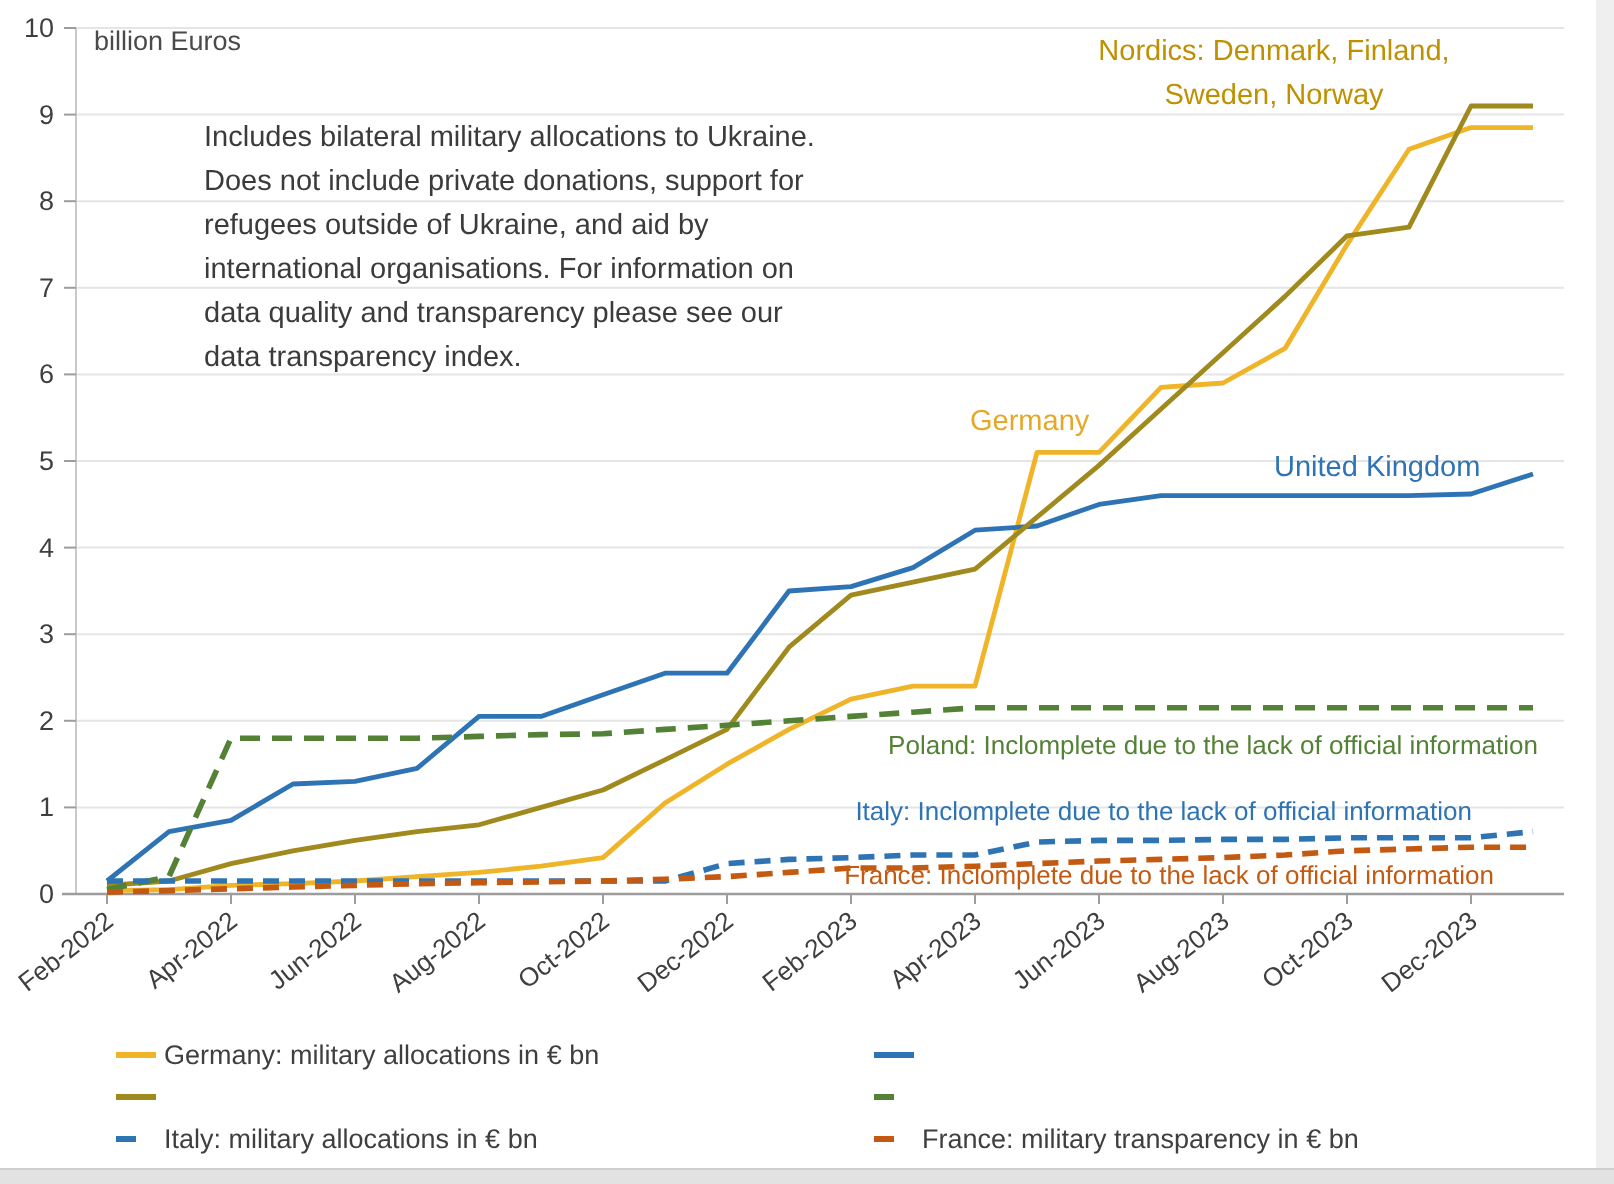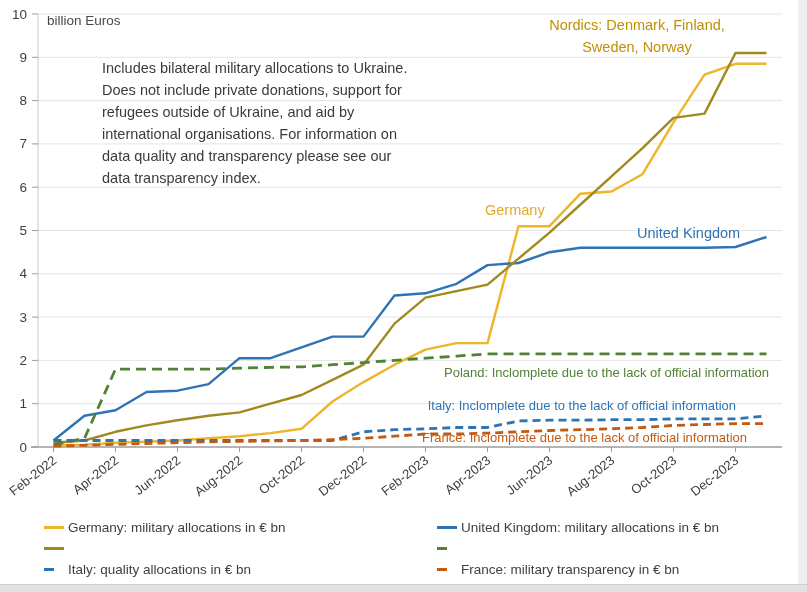--- a/index.html
+++ b/index.html
@@ -1,21 +1,21 @@
 <!DOCTYPE html>
 <html><head>
 <meta charset="utf-8">
 <style>
   html,body{margin:0;padding:0;}
   body{width:807px;height:592px;font-family:"Liberation Sans",sans-serif;background:#E9E9E9;}
   .frame{position:relative;width:807px;height:592px;background:#FFFFFF;overflow:hidden;}
   #chart-svg{position:absolute;left:0;top:0;}
   .legend{position:absolute;top:517px;left:0;width:100%;font-size:13.5px;color:#3F3F3F;}
   .legend-col{position:absolute;top:0;}
-  .col-left{left:44px;text-align:right;}
+  .col-left{left:58px;text-align:right;}
   .col-right{left:437px;}
   .legend-item{display:flex;align-items:center;height:21px;white-space:nowrap;}
   .swatch-box{flex:0 0 24px;width:24px;display:flex;align-items:center;}
   .swatch{display:inline-block;height:3px;background:#888;}
   .right-band{position:absolute;top:0;right:0;width:9px;height:100%;background:#EFEFEF;z-index:5;}
   .bottom-band{position:absolute;left:0;bottom:0;width:100%;height:7px;background:#E2E2E2;border-top:1px solid #CFCFCF;z-index:6;}
 </style>
 </head>
 <body>
 
@@ -112,29 +112,28 @@
       </div>
       <div class="legend-item">
         <span class="swatch-box">
             <span class="swatch" style="background: rgb(160, 138, 30); width: 20px;"></span>
           </span>
       </div>
       <div class="legend-item">
         <span class="swatch-box">
             <span class="swatch" style="background: rgb(46, 116, 181); width: 10px;"></span>
           </span>
-        <span>Italy: quality allocations in € bn</span>
+        <span>Italy: military allocations in € bn</span>
       </div>
     </div>
     <div class="legend-col col-right">
       <div class="legend-item">
         <span class="swatch-box">
             <span class="swatch" style="background: rgb(46, 116, 181); width: 20px;"></span>
           </span>
-        <span>United Kingdom: military allocations in € bn</span>
       </div>
       <div class="legend-item">
         <span class="swatch-box">
             <span class="swatch" style="background: rgb(83, 129, 53); width: 10px;"></span>
           </span>
       </div>
       <div class="legend-item">
         <span class="swatch-box">
             <span class="swatch" style="background: rgb(196, 89, 17); width: 10px;"></span>
           </span>

